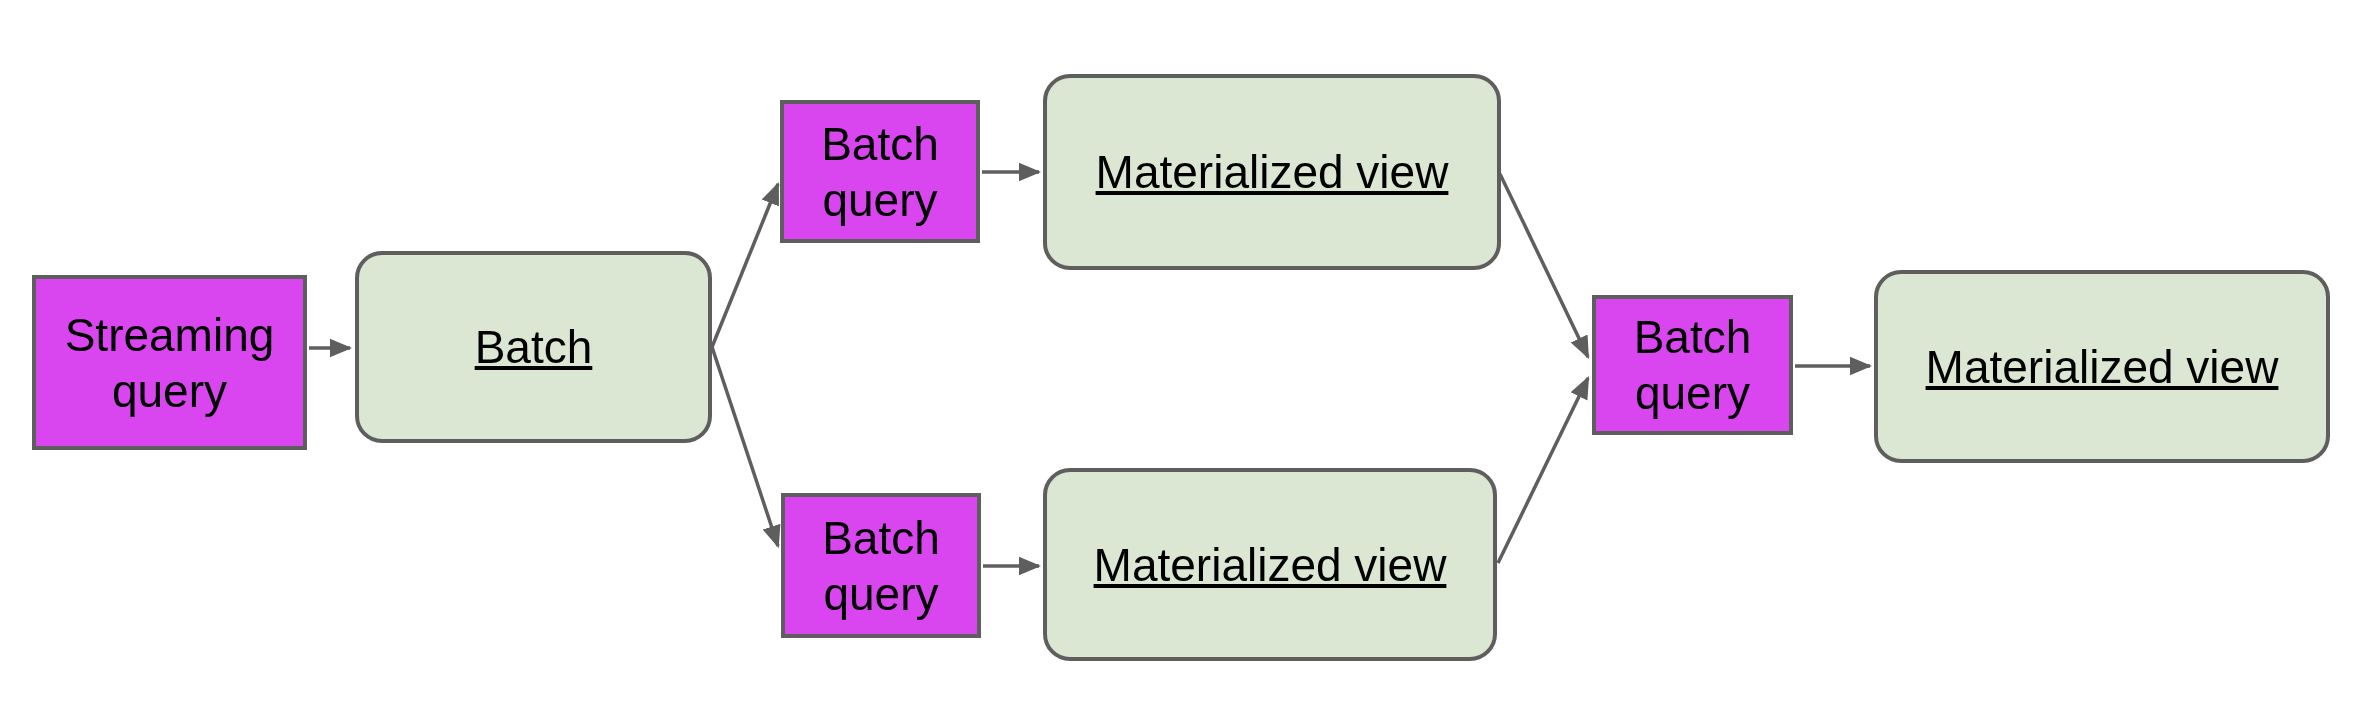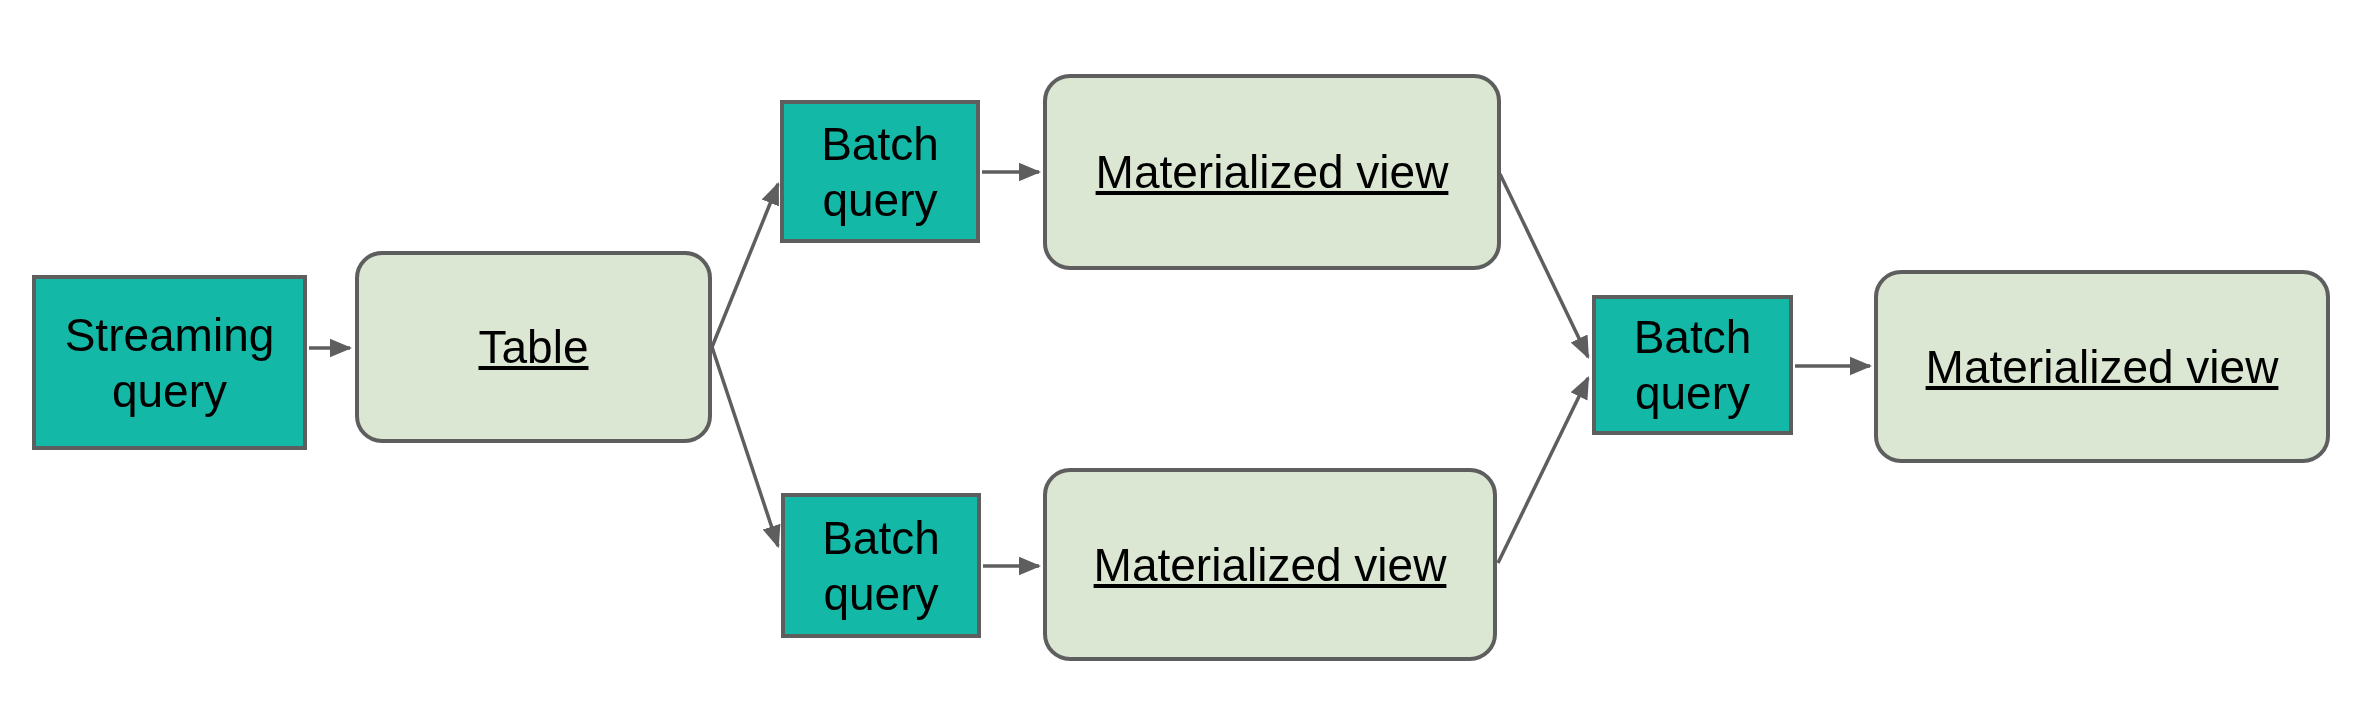--- a/index.html
+++ b/index.html
@@ -28,21 +28,21 @@
     display: flex;
     align-items: center;
     justify-content: center;
     text-align: center;
     font-size: 46px;
     line-height: 56px;
     color: #000000;
     border: 4px solid #5e5e5e;
   }
   .node.query {
-    background: #14b8a6;
+    background: #d946ef;
     border-radius: 0;
   }
   .node.entity {
     background: #dbe7d2;
     border-radius: 27px;
     text-decoration: underline;
   }
   .edge {
     stroke: #5e5e5e;
     stroke-width: 3.5;
@@ -68,21 +68,21 @@
     <line class="edge" x1="1500" y1="174" x2="1588" y2="357" marker-end="url(#arrow)"></line>
     <line class="edge" x1="1498" y1="563" x2="1588" y2="378" marker-end="url(#arrow)"></line>
     <line class="edge" x1="1795" y1="366" x2="1870" y2="366" marker-end="url(#arrow)"></line>
   </svg>
 
   <div class="node query" style="left:32px;   top:275px; width:275px; height:175px;">
     <span>Streaming query</span>
   </div>
 
   <div class="node entity" style="left:355px;  top:251px; width:357px; height:192px;">
-    <span>Table</span>
+    <span>Batch</span>
   </div>
 
   <div class="node query" style="left:780px;  top:100px; width:200px; height:143px;">
     <span>Batch query</span>
   </div>
 
   <div class="node entity" style="left:1043px; top:74px;  width:458px; height:196px;">
     <span>Materialized view</span>
   </div>
 

